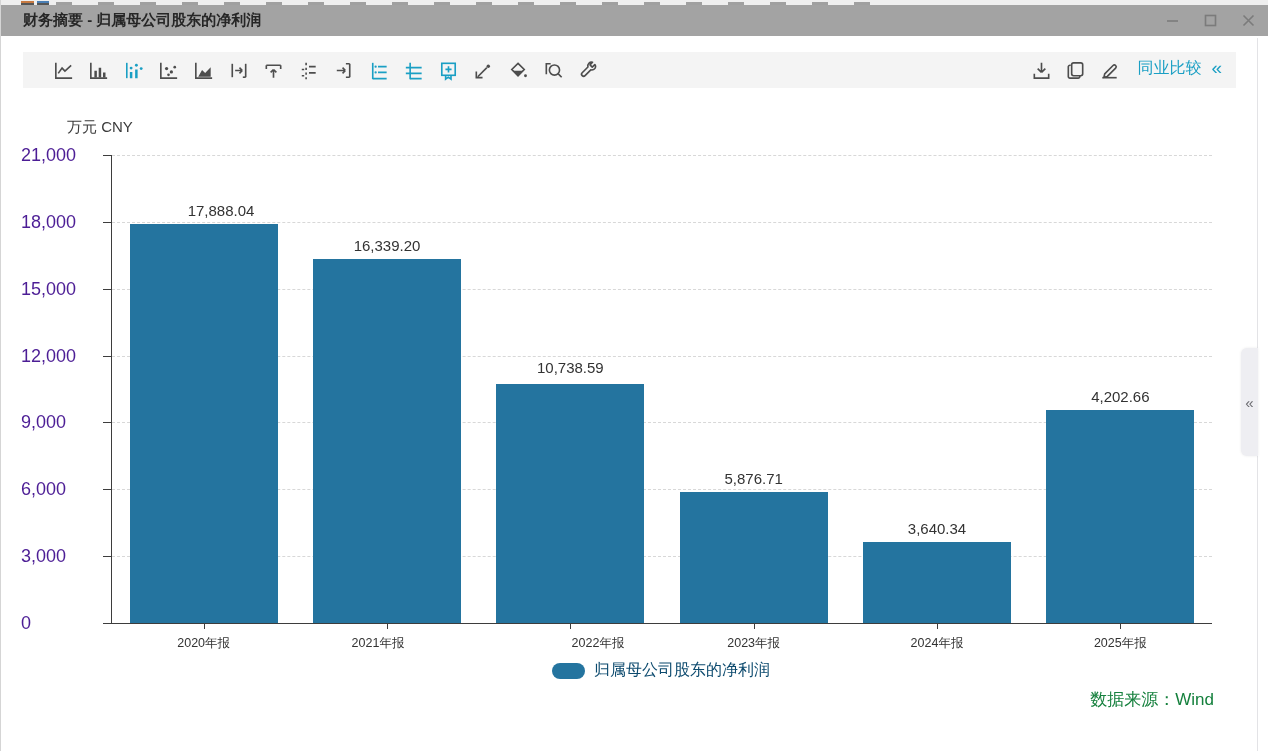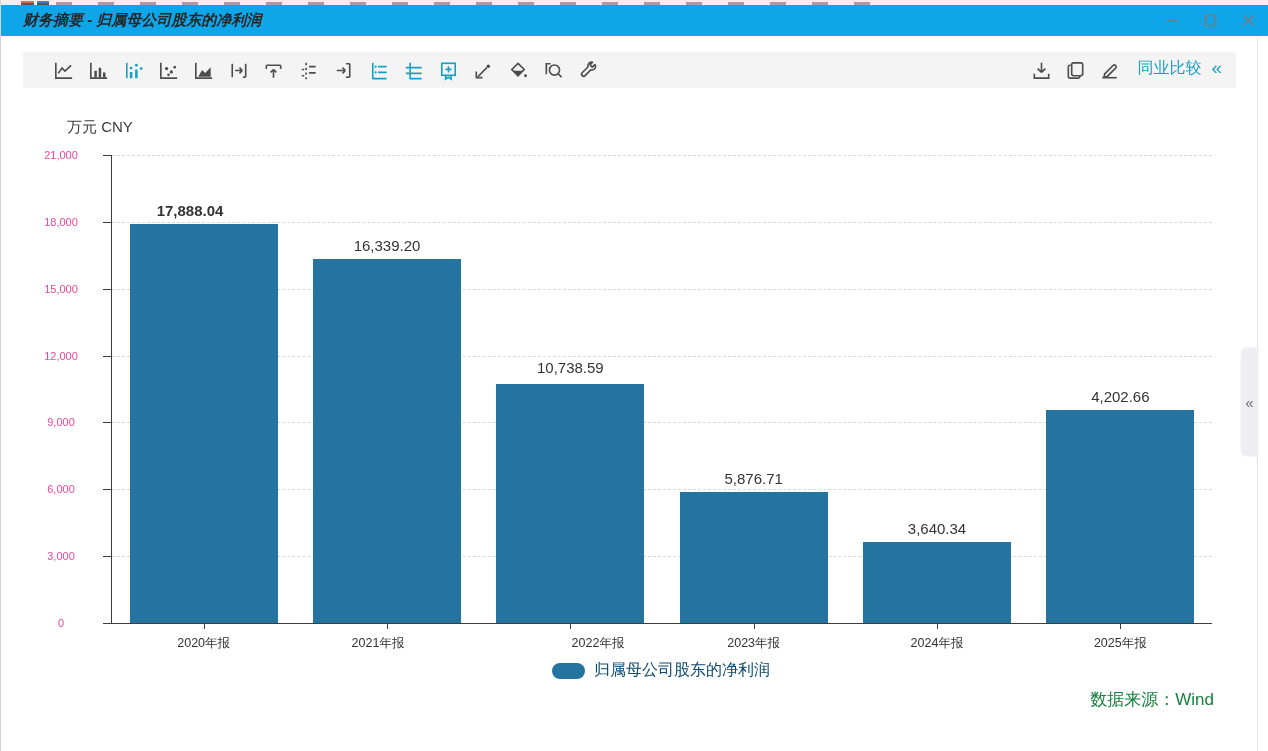--- a/index.html
+++ b/index.html
@@ -5,22 +5,22 @@
   html,body{margin:0;padding:0;background:#fff;}
   .stage{position:relative;width:1268px;height:751px;background:#ffffff;overflow:hidden;
          font-family:"Liberation Sans","DejaVu Sans",sans-serif;color:#333;
          border-left:1px solid #d5d5d5;box-sizing:border-box;}
   
   .top-sliver{position:absolute;left:0;top:0;width:100%;height:5px;background:#efefef;}
   .sliver-dash{position:absolute;top:1px;height:4px;background:#555;}
   .sliver-dots{position:absolute;left:55px;top:2px;width:830px;height:3px;
     background:repeating-linear-gradient(90deg,#a0a0a0 0 16px,transparent 16px 42px);}
   
-  .titlebar{position:absolute;left:0;top:5px;width:100%;height:31px;background:#0ea5e9;
-            display:flex;align-items:center;font-style:italic;}
+  .titlebar{position:absolute;left:0;top:5px;width:100%;height:31px;background:#a3a3a3;
+            display:flex;align-items:center;}
   .title{margin-left:22px;font-size:15px;font-weight:700;color:#262626;}
   .win-controls{position:absolute;right:12px;top:0;height:31px;display:flex;align-items:center;gap:22px;}
   .wbtn{width:16px;height:16px;display:flex;align-items:center;justify-content:center;color:#7b7b7b;cursor:pointer;}
   
   .toolbar{position:absolute;left:22px;top:52px;width:1213px;height:36px;background:#f4f4f4;
            display:flex;align-items:center;}
   .tb-left{display:flex;align-items:center;gap:11px;margin-left:28px;}
   .tb-right{margin-left:auto;display:flex;gap:10px;margin-right:14px;}
   .tbtn{width:24px;height:24px;display:flex;align-items:center;justify-content:center;color:#4d4d4d;cursor:pointer;}
   .tbtn.cyan{color:#1a9fc4;}
@@ -30,21 +30,21 @@
   .right-divider{position:absolute;left:1256px;top:38px;width:1px;height:713px;background:#e3e3e6;}
   .side-tab{position:absolute;left:1240px;top:348px;width:17px;height:108px;background:#eeeef2;
             border-radius:6px 0 0 6px;display:flex;align-items:center;justify-content:center;
             color:#6b6b70;font-size:15px;cursor:pointer;box-shadow:0 0 3px rgba(0,0,0,.08);}
   
   .unit-label{position:absolute;left:66px;top:118px;font-size:15px;color:#3a3a3a;}
   .plot{position:absolute;left:110px;top:155px;width:1100px;height:468px;
         border-left:1px solid #3d3d3d;border-bottom:1px solid #3d3d3d;box-sizing:content-box;}
   .gridline{position:absolute;left:0;width:100%;height:0;border-top:1px dashed #d8d8d8;}
   .ytick{position:absolute;left:-9px;width:9px;height:1px;background:#3d3d3d;}
-  .ylab{position:absolute;right:calc(100% + 11px);width:80px;text-align:center;font-size:11px;color:#ec4899;
+  .ylab{position:absolute;right:calc(100% + 11px);width:80px;text-align:left;font-size:18px;color:#4c1d95;
         transform:translateY(-50%);white-space:nowrap;}
   .bar{position:absolute;background:#24749f;cursor:pointer;}
   .bar-val{position:absolute;transform:translateX(-50%);font-size:15px;color:#333;white-space:nowrap;}
   .xtick{position:absolute;width:1px;height:6px;background:#3d3d3d;top:100%;}
   .xlab{position:absolute;top:calc(100% + 12px);transform:translateX(-50%);font-size:12.5px;color:#333;white-space:nowrap;}
   .legend{position:absolute;left:110px;top:660px;width:1100px;display:flex;justify-content:center;}
   .legend-item{display:flex;align-items:center;gap:9px;cursor:pointer;}
   .legend-swatch{width:33px;height:16px;border-radius:8px;background:#24749f;}
   .legend-label{font-size:16px;color:#0c4a6e;}
   .source-note{position:absolute;right:54px;top:688px;font-size:17px;color:#15803d;}
@@ -244,21 +244,21 @@
       <div class="gridline" style="top: 133.714px;"></div>
       <div class="ytick" style="top: 133.714px;"></div>
       <div class="ylab" style="top: 133.714px;">15,000</div>
       <div class="gridline" style="top: 66.8571px;"></div>
       <div class="ytick" style="top: 66.8571px;"></div>
       <div class="ylab" style="top: 66.8571px;">18,000</div>
       <div class="gridline" style="top: 0px;"></div>
       <div class="ytick" style="top: 0px;"></div>
       <div class="ylab" style="top: 0px;">21,000</div>
       <div class="bar" style="left: 17.6667px; top: 69.3523px; width: 148px; height: 398.648px; background: rgb(36, 116, 159);"></div>
-      <div class="bar-val" style="left: 78px; top: 47.3523px; font-weight: bold;">17,888.04</div>
+      <div class="bar-val" style="left: 109px; top: 47.3523px;">17,888.04</div>
       <div class="xtick" style="left: 91.6667px;"></div>
       <div class="xlab" style="left: 91.6667px;">2020年报</div>
       <div class="bar" style="left: 201px; top: 103.869px; width: 148px; height: 364.131px; background: rgb(36, 116, 159);"></div>
       <div class="bar-val" style="left: 275px; top: 81.8693px;">16,339.20</div>
       <div class="xtick" style="left: 275px;"></div>
       <div class="xlab" style="left: 266px;">2021年报</div>
       <div class="bar" style="left: 384.333px; top: 228.683px; width: 148px; height: 239.317px; background: rgb(36, 116, 159);"></div>
       <div class="bar-val" style="left: 458.333px; top: 204px;">10,738.59</div>
       <div class="xtick" style="left: 458.333px;"></div>
       <div class="xlab" style="left: 486px;">2022年报</div>

